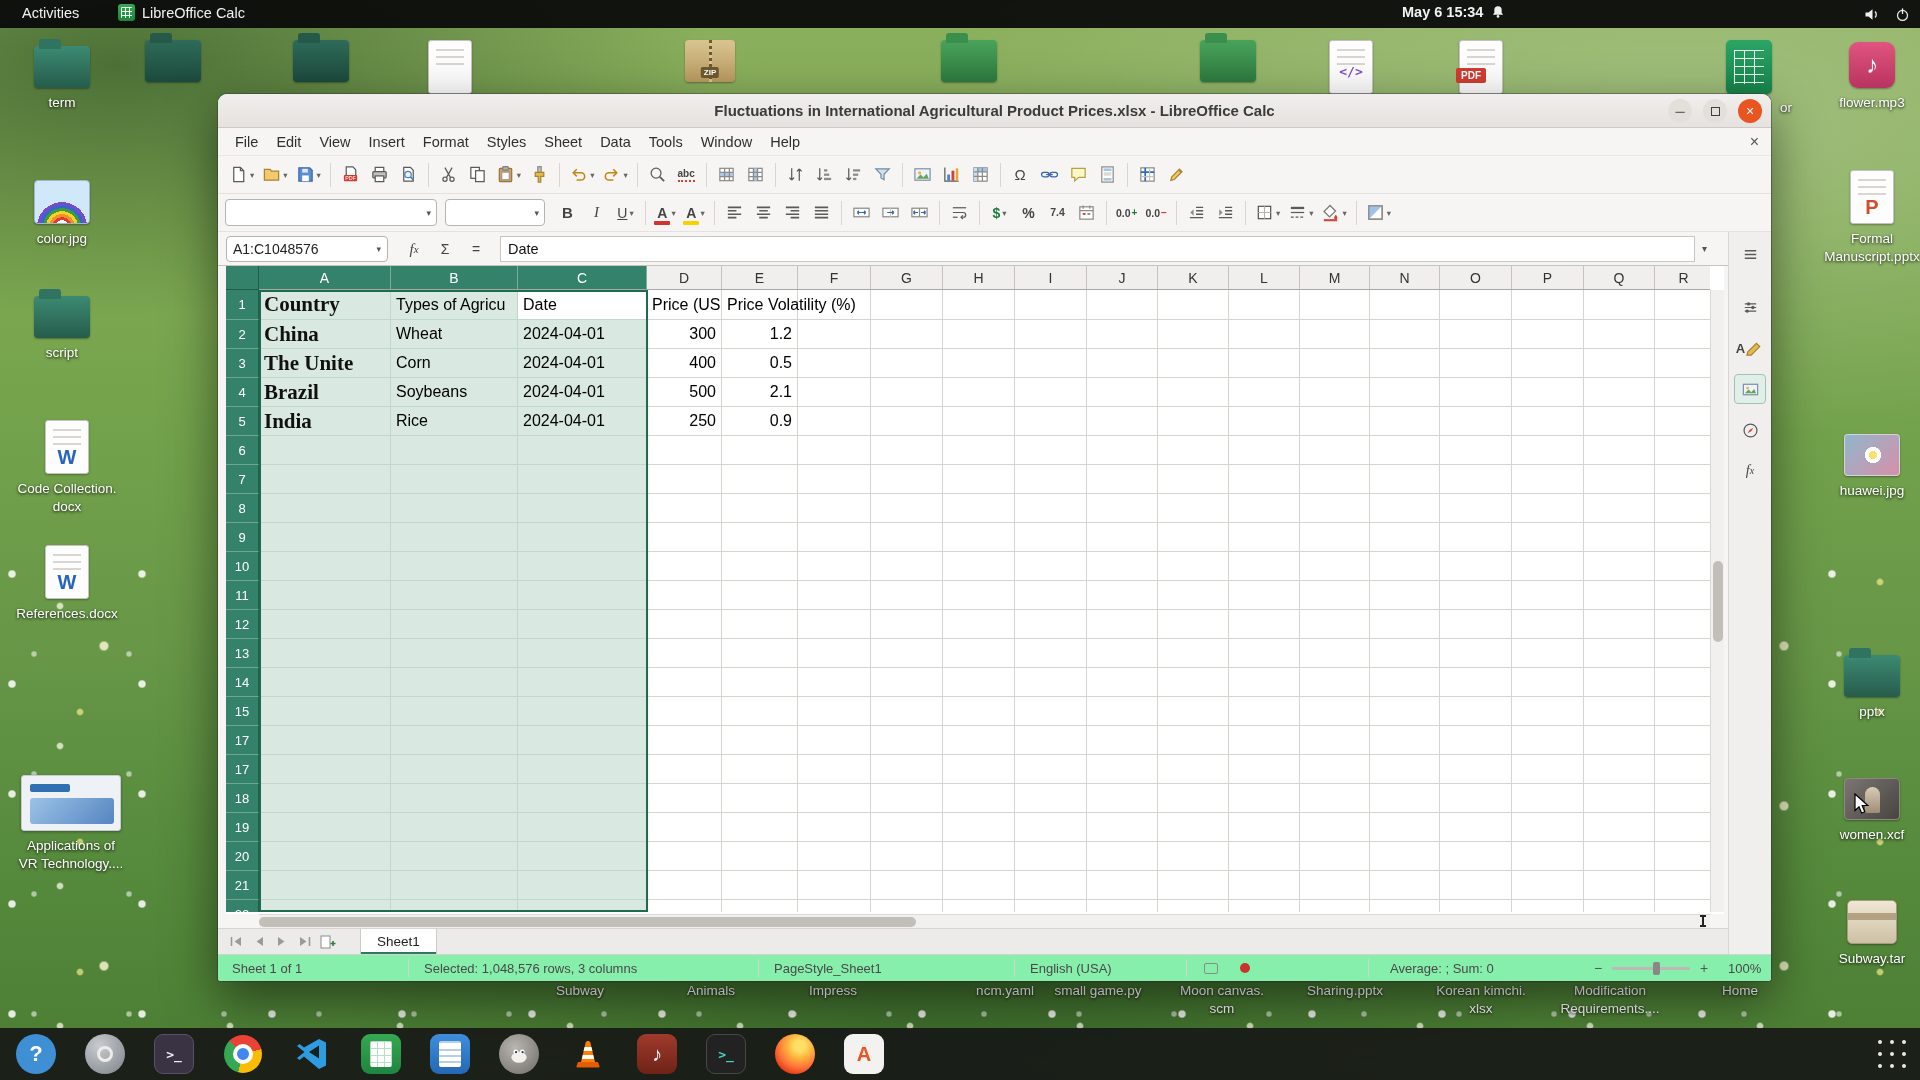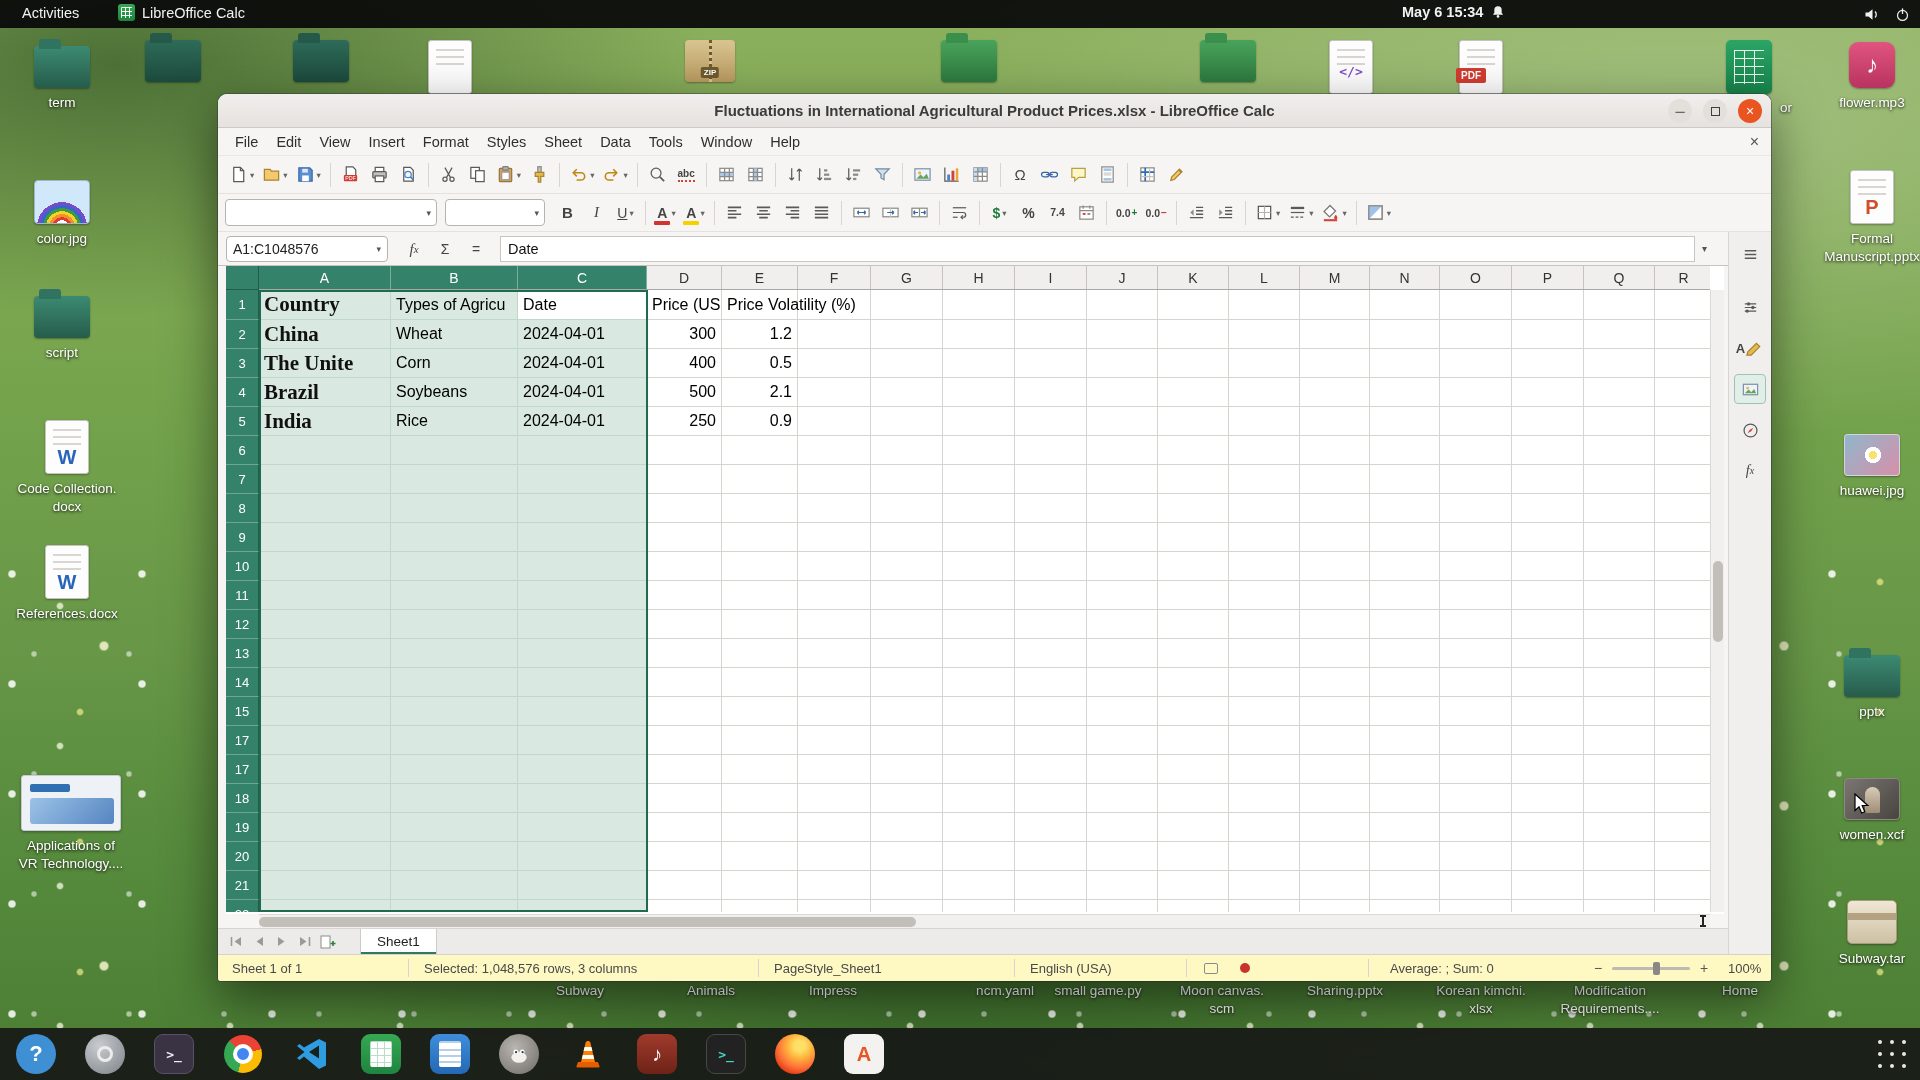--- a/index.html
+++ b/index.html
@@ -142,21 +142,21 @@
   .side-btn{width:30px;height:28px;display:flex;align-items:center;justify-content:center;border-radius:3px;color:#444}
   .side-btn:first-child{margin-bottom:12px}
   .side-btn.active{background:#e2efe9;outline:1px solid #9cc3b4}
 
   .tabbar{position:absolute;left:0;top:834px;width:1510px;height:26px;background:#ecebe9;border-top:1px solid #d8d5d1;display:flex;align-items:center}
   .tab-nav{display:flex;gap:3px;padding:0 8px}
   .tnav{width:20px;height:20px;display:flex;align-items:center;justify-content:center}
   .sheet-tab{height:25px;margin-left:14px;padding:0 16px;background:#fff;border-left:1px solid #cfccc8;border-right:1px solid #cfccc8;display:flex;align-items:center;font-size:13.5px;color:#222;position:relative}
   .sheet-tab::after{content:"";position:absolute;left:0;right:0;bottom:0;height:2px;background:#2d7a5f}
 
-  .statusbar{position:absolute;left:0;top:860px;width:1553px;height:27px;background:#fef9c3;border-top:1px solid #d5d2ce;font-size:13px;color:#494949;border-radius:0 0 3px 3px}
+  .statusbar{position:absolute;left:0;top:860px;width:1553px;height:27px;background:#86efac;border-top:1px solid #d5d2ce;font-size:13px;color:#494949;border-radius:0 0 3px 3px}
   .sb{position:absolute;top:6px;white-space:nowrap}
   .sbsep{position:absolute;top:4px;width:1px;height:18px;background:#d7d4d0}
   .sb-selmode{position:absolute;left:986px;top:8px;width:14px;height:11px;border:1px solid #8a8a8a;border-radius:2px}
   .sb-dot{position:absolute;left:1022px;top:8px;width:10px;height:10px;border-radius:50%;background:#c6342b}
   .zoom-minus,.zoom-plus{position:absolute;top:5px;font-size:14px;color:#555}
   .zoom-minus{left:1376px}.zoom-plus{left:1482px}
   .zoom-track{position:absolute;left:1394px;top:12px;width:78px;height:3px;background:#bdb9b5;border-radius:2px}
   .zoom-thumb{position:absolute;left:41px;top:-5px;width:7px;height:13px;background:#8a8784;border-radius:2px;display:block}
 
   

